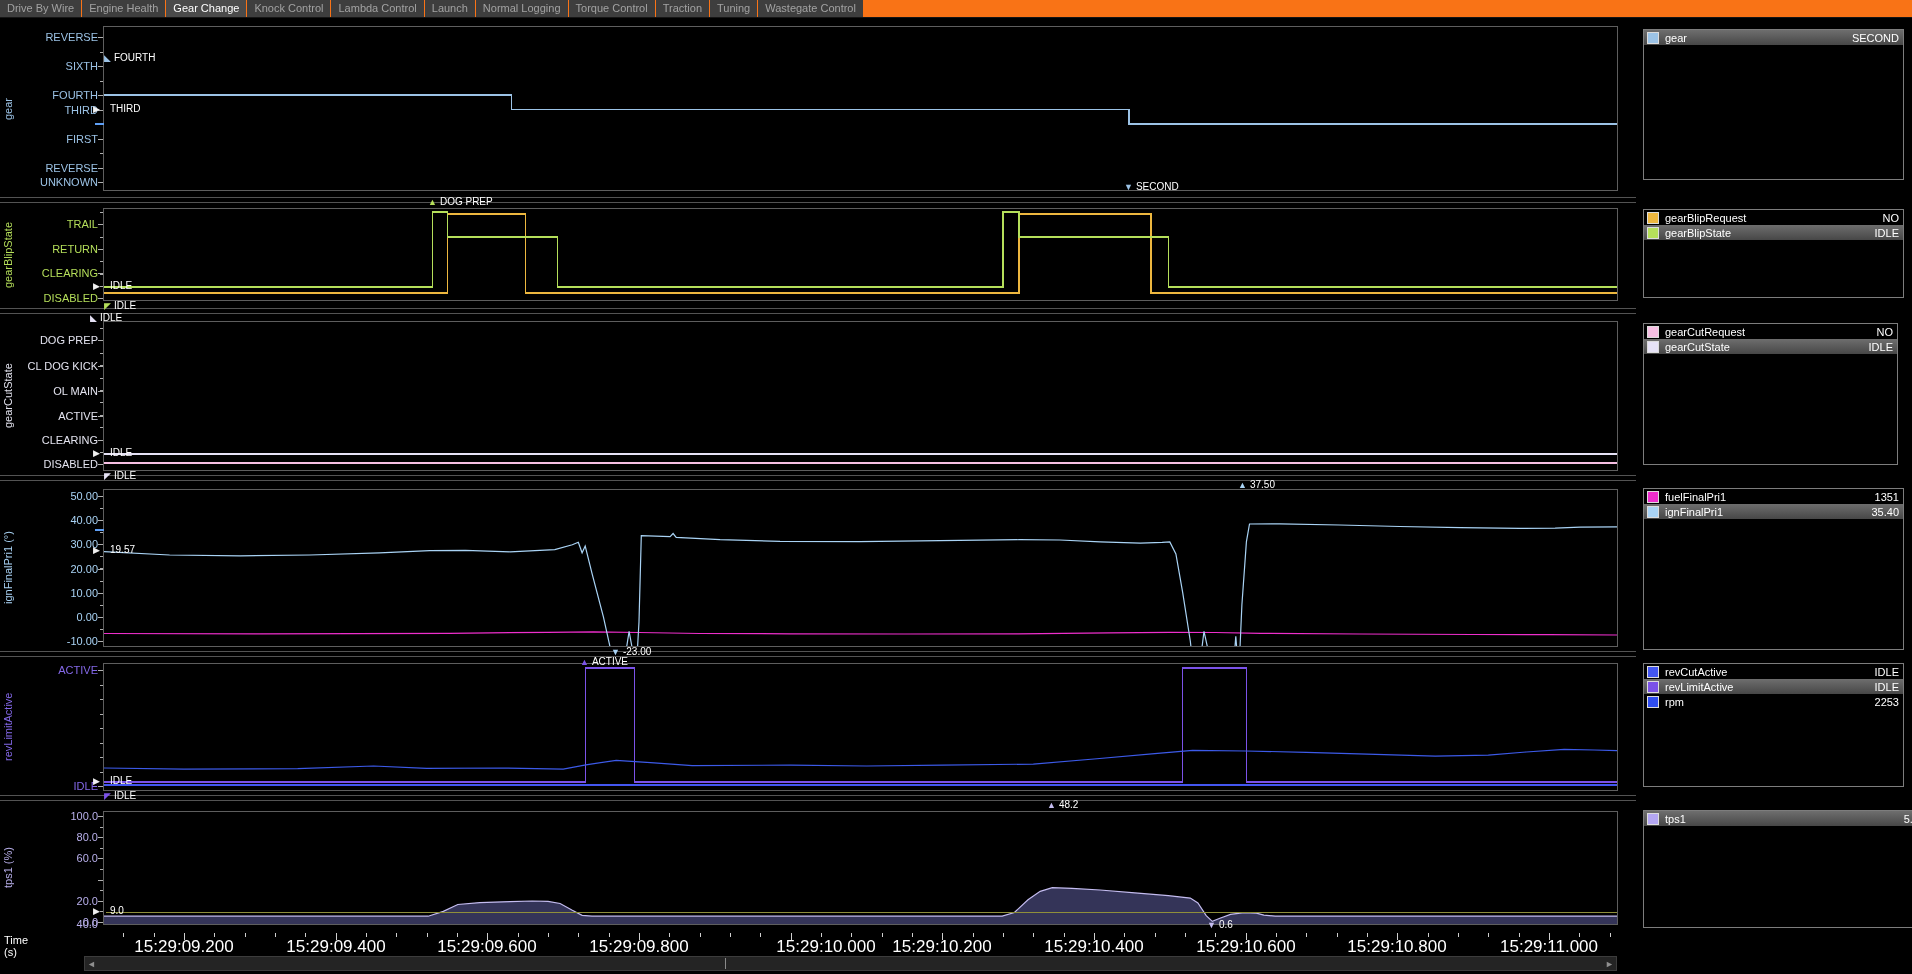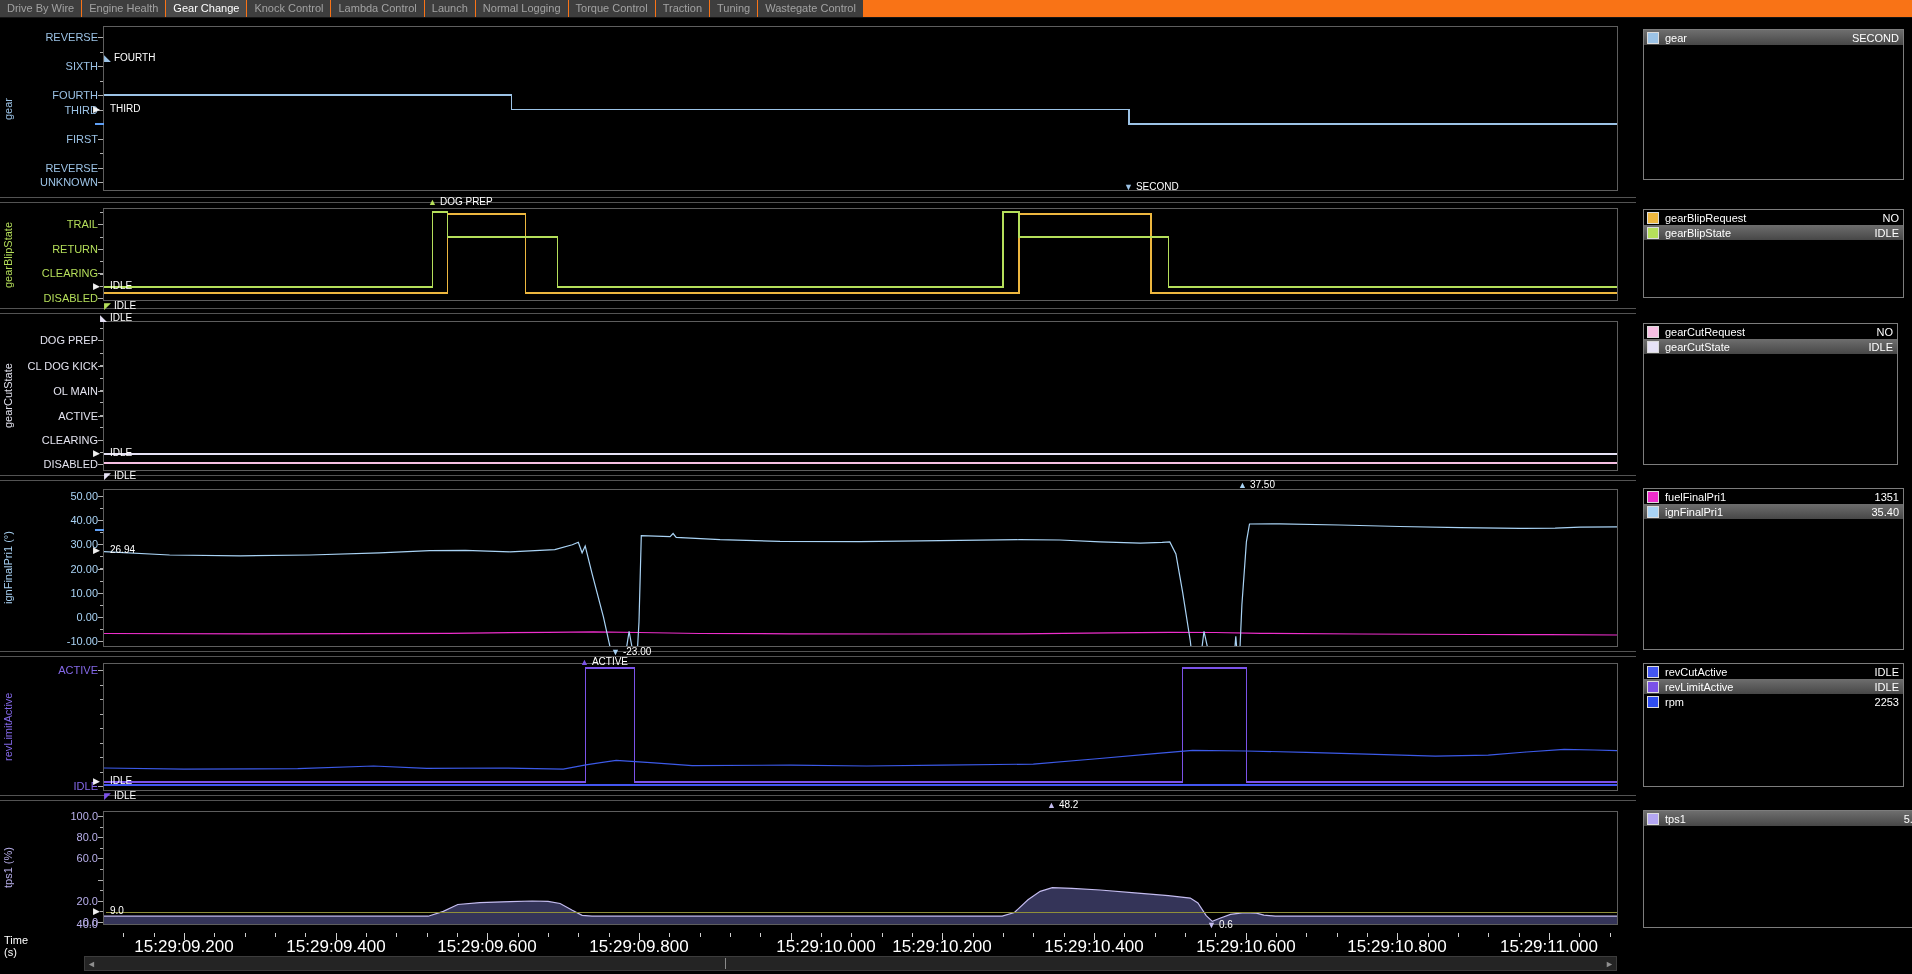--- a/index.html
+++ b/index.html
@@ -155,21 +155,21 @@
       <div class="tickmark" style="left: 98px; top: 464px; width: 5px;"></div>
       <div class="plotborder" style="left: 103px; top: 321px; width: 1515px; height: 150px;"></div>
       <div class="abs" style="left: 104px; top: 322px; width: 1513px; height: 148px; z-index: 3;">
         <svg width="1513" height="148" viewBox="0 0 1513 148">
           <polyline points="-0.4,141.0 1514.0,141.0" fill="none" stroke="#f6bfe3" stroke-width="1.2" shape-rendering="crispEdges"></polyline>
           <polyline points="-0.4,132.0 1514.0,132.0" fill="none" stroke="#e6e2f6" stroke-width="1.2" shape-rendering="crispEdges"></polyline>
         </svg>
       </div>
       <div class="cursorarrow" style="left: 93px; top: 448px;">▶</div>
       <div class="cursortext" style="left: 110px; top: 447px;">IDLE</div>
-      <div class="marker" style="left: 100px; top: 313px; text-align: right;"><span class="glyph" style="color:#e6e2f6">◣</span><span class="mlabel">IDLE</span></div>
+      <div class="marker" style="left: 90px; top: 313px; text-align: right;"><span class="glyph" style="color:#e6e2f6">◣</span><span class="mlabel">IDLE</span></div>
       <div class="marker" style="left: 104px; top: 471px;"><span class="glyph" style="color:#e6e2f6">◤</span><span class="mlabel">IDLE</span></div>
       <div class="axistitle" style="top: 490px; height: 156px; color: rgb(169, 211, 245);">ignFinalPri1 (°)</div>
       <div class="ticklabel" style="left: 14px; top: 490px; color: rgb(169, 211, 245);">50.00</div>
       <div class="ticklabel" style="left: 14px; top: 514px; color: rgb(169, 211, 245);">40.00</div>
       <div class="ticklabel" style="left: 14px; top: 538px; color: rgb(169, 211, 245);">30.00</div>
       <div class="ticklabel" style="left: 14px; top: 563px; color: rgb(169, 211, 245);">20.00</div>
       <div class="ticklabel" style="left: 14px; top: 587px; color: rgb(169, 211, 245);">10.00</div>
       <div class="ticklabel" style="left: 14px; top: 611px; color: rgb(169, 211, 245);">0.00</div>
       <div class="ticklabel" style="left: 14px; top: 635px; color: rgb(169, 211, 245);">-10.00</div>
       <div class="tickmark" style="left: 100px; top: 496px; width: 3px;"></div>
@@ -194,21 +194,21 @@
       <div class="tickmark" style="left: 98px; top: 641px; width: 5px;"></div>
       <div class="valdash" style="left: 95px; top: 529px; background: rgb(95, 159, 245);"></div>
       <div class="plotborder" style="left: 103px; top: 489px; width: 1515px; height: 158px;"></div>
       <div class="abs" style="left: 104px; top: 490px; width: 1513px; height: 156px; z-index: 3;">
         <svg width="1513" height="156" viewBox="0 0 1513 156">
           <polyline points="-0.4,143.5 155.8,143.8 345.4,143.3 444.0,142.3 489.5,141.8 535.0,142.5 595.7,143.5 686.7,143.8 800.4,144.0 914.2,143.8 1005.2,142.8 1065.8,142.3 1111.3,142.5 1156.8,143.3 1255.4,144.0 1369.2,144.5 1445.0,144.7 1513.2,145.0" fill="none" stroke="#ee2ecc" stroke-width="1.2"></polyline>
           <polyline points="-0.4,61.6 65.6,65.0 136.1,65.9 205.9,65.0 275.6,62.8 325.7,60.6 361.3,60.4 406.1,61.8 450.8,59.7 468.3,54.8 474.3,52.2 478.1,62.8 481.2,56.0 488.0,83.3 499.4,126.8 512.2,184.8 518.3,184.8 525.1,141.3 528.2,158.3 532.0,184.8 535.0,131.7 537.3,45.6 566.1,46.6 569.1,43.5 572.2,47.3 616.1,49.7 676.0,51.4 755.7,51.7 836.1,50.7 915.7,49.7 955.9,50.0 996.1,51.9 1036.3,53.1 1058.2,52.4 1065.8,51.9 1071.9,64.0 1078.7,102.7 1086.3,151.0 1090.1,184.8 1094.6,184.8 1100.0,141.3 1105.3,165.5 1109.1,184.8 1128.8,184.8 1131.8,146.2 1134.8,184.8 1137.9,114.8 1142.4,51.9 1145.5,34.0 1175.8,33.8 1235.7,35.0 1295.6,36.5 1356.3,37.7 1416.2,38.4 1451.1,38.1 1476.1,37.2 1513.2,36.9" fill="none" stroke="#a9d3f5" stroke-width="1.2"></polyline>
         </svg>
       </div>
       <div class="cursorarrow" style="left: 93px; top: 545px;">▶</div>
-      <div class="cursortext" style="left: 110px; top: 544px;">26.94</div>
+      <div class="cursortext" style="left: 110px; top: 544px;">19.57</div>
       <div class="marker" style="left: 1238px; top: 480px;"><span class="glyph" style="color:#a9d3f5">▲</span><span class="mlabel">37.50</span></div>
       <div class="marker" style="left: 611px; top: 647px;"><span class="glyph" style="color:#a9d3f5">▼</span><span class="mlabel">-23.00</span></div>
       <div class="axistitle" style="top: 664px; height: 126px; color: rgb(132, 104, 232);">revLimitActive</div>
       <div class="ticklabel" style="left: 14px; top: 664px; color: rgb(132, 104, 232);">ACTIVE</div>
       <div class="ticklabel" style="left: 14px; top: 780px; color: rgb(132, 104, 232);">IDLE</div>
       <div class="tickmark" style="left: 100px; top: 670px; width: 3px;"></div>
       <div class="tickmark" style="left: 100px; top: 685px; width: 3px;"></div>
       <div class="tickmark" style="left: 100px; top: 699px; width: 3px;"></div>
       <div class="tickmark" style="left: 100px; top: 714px; width: 3px;"></div>
       <div class="tickmark" style="left: 100px; top: 728px; width: 3px;"></div>

